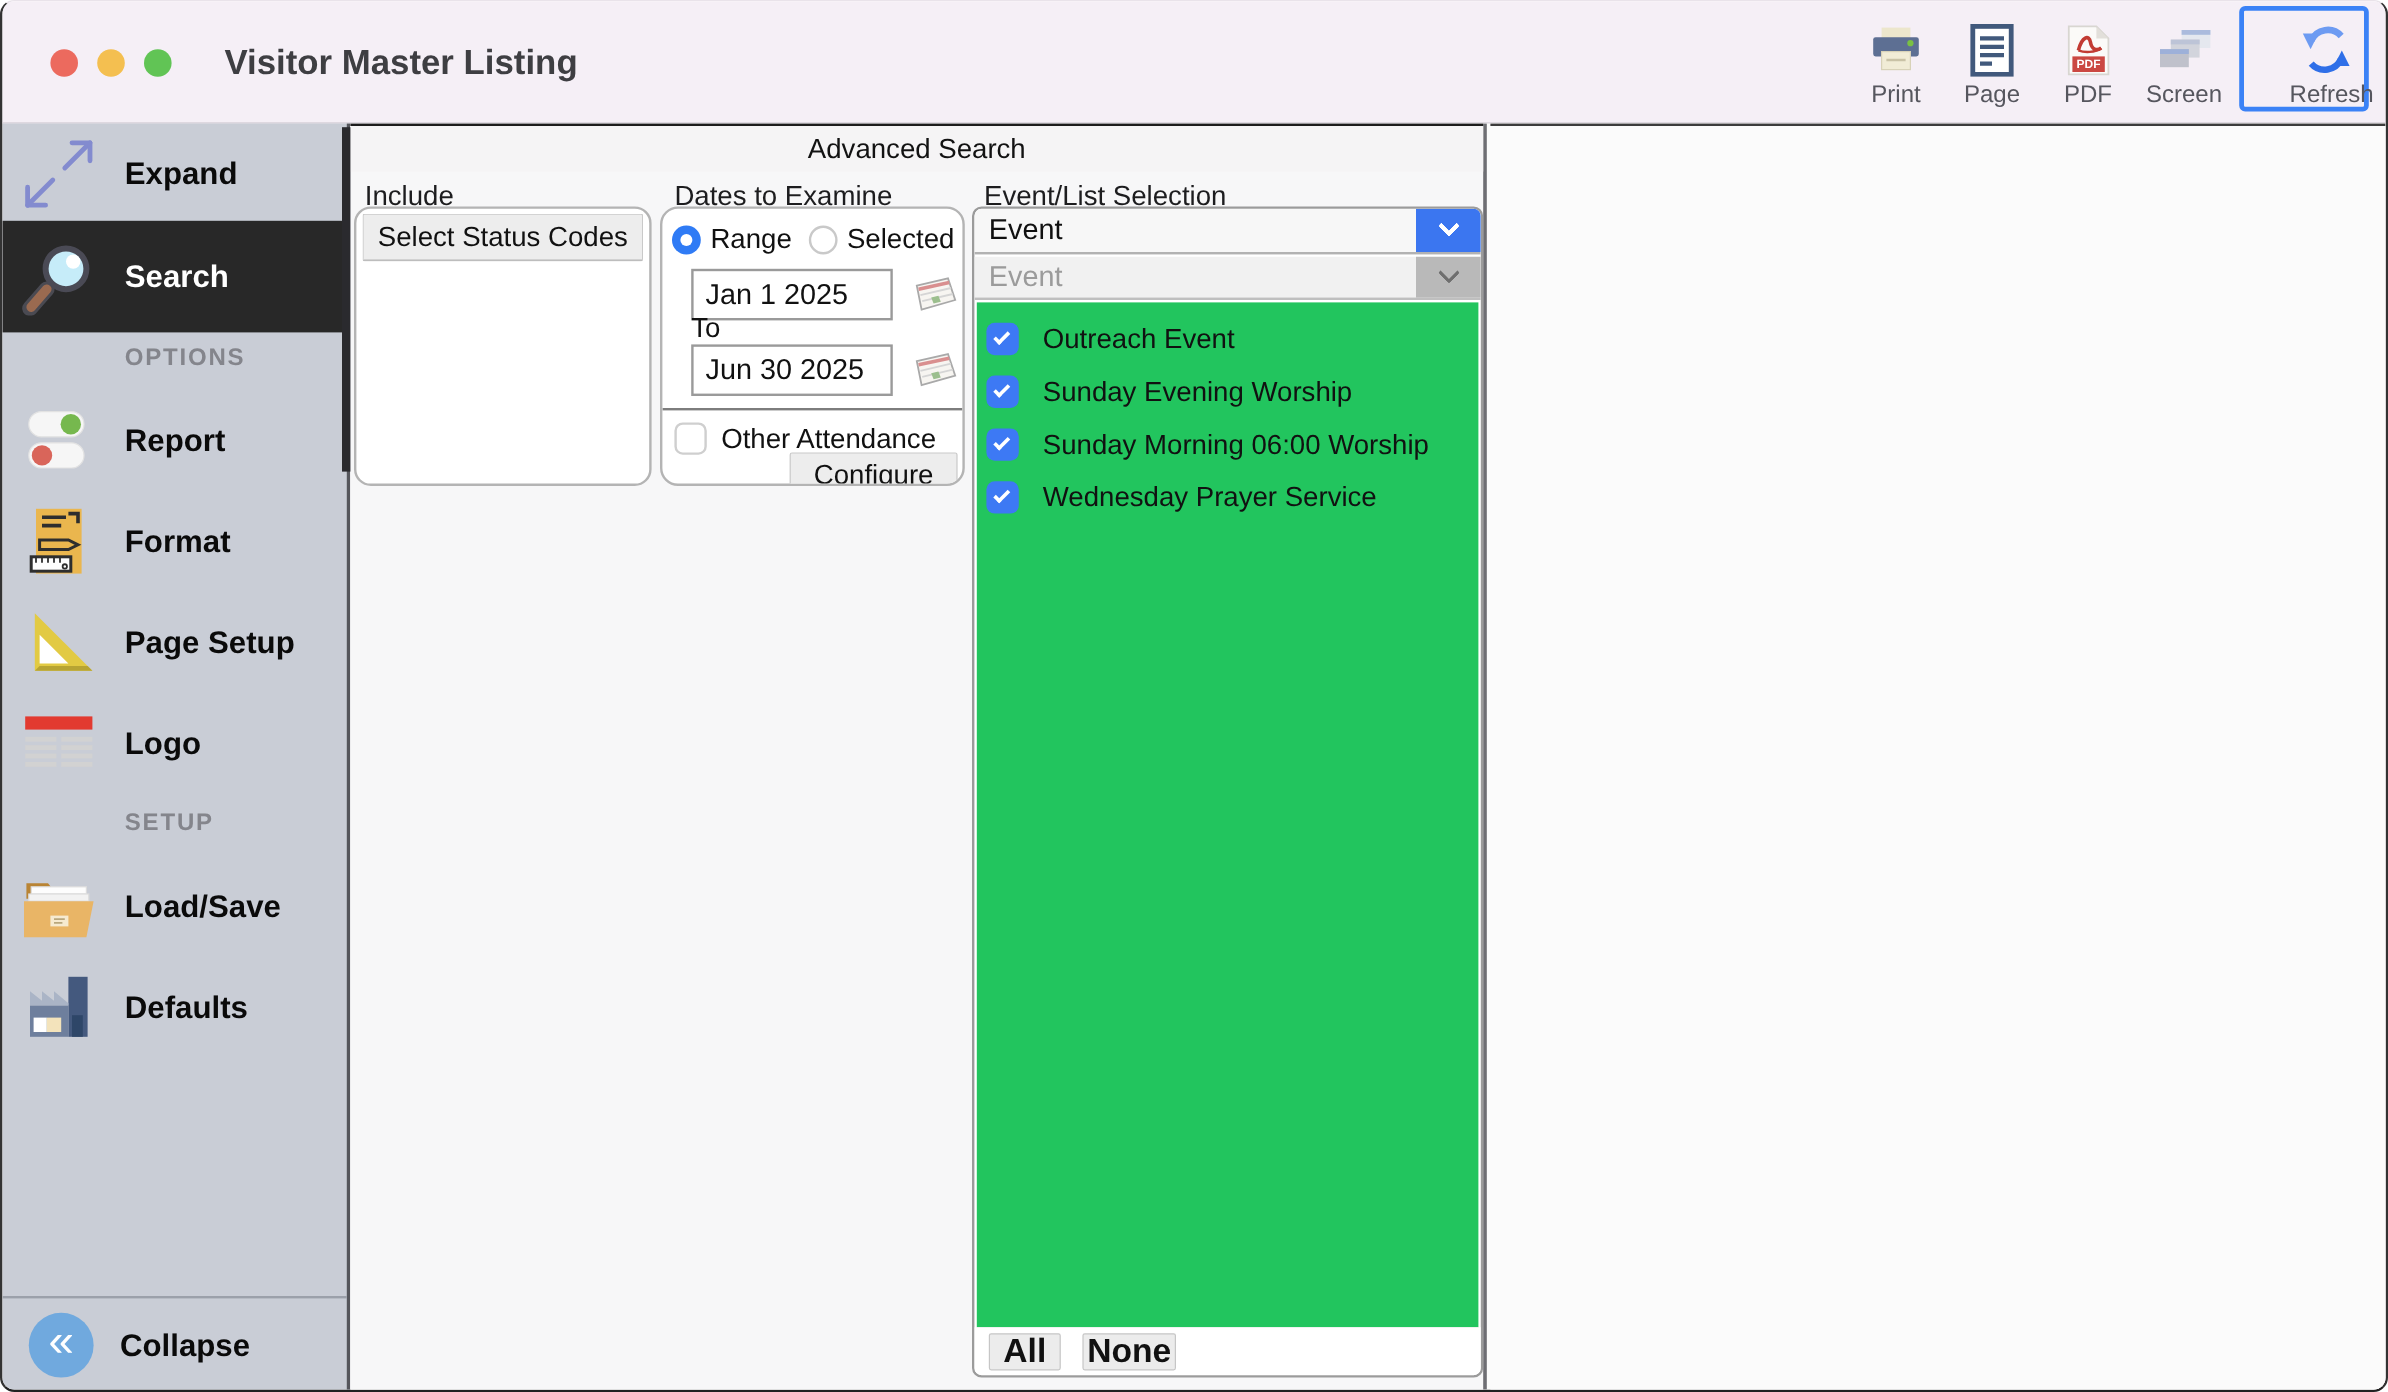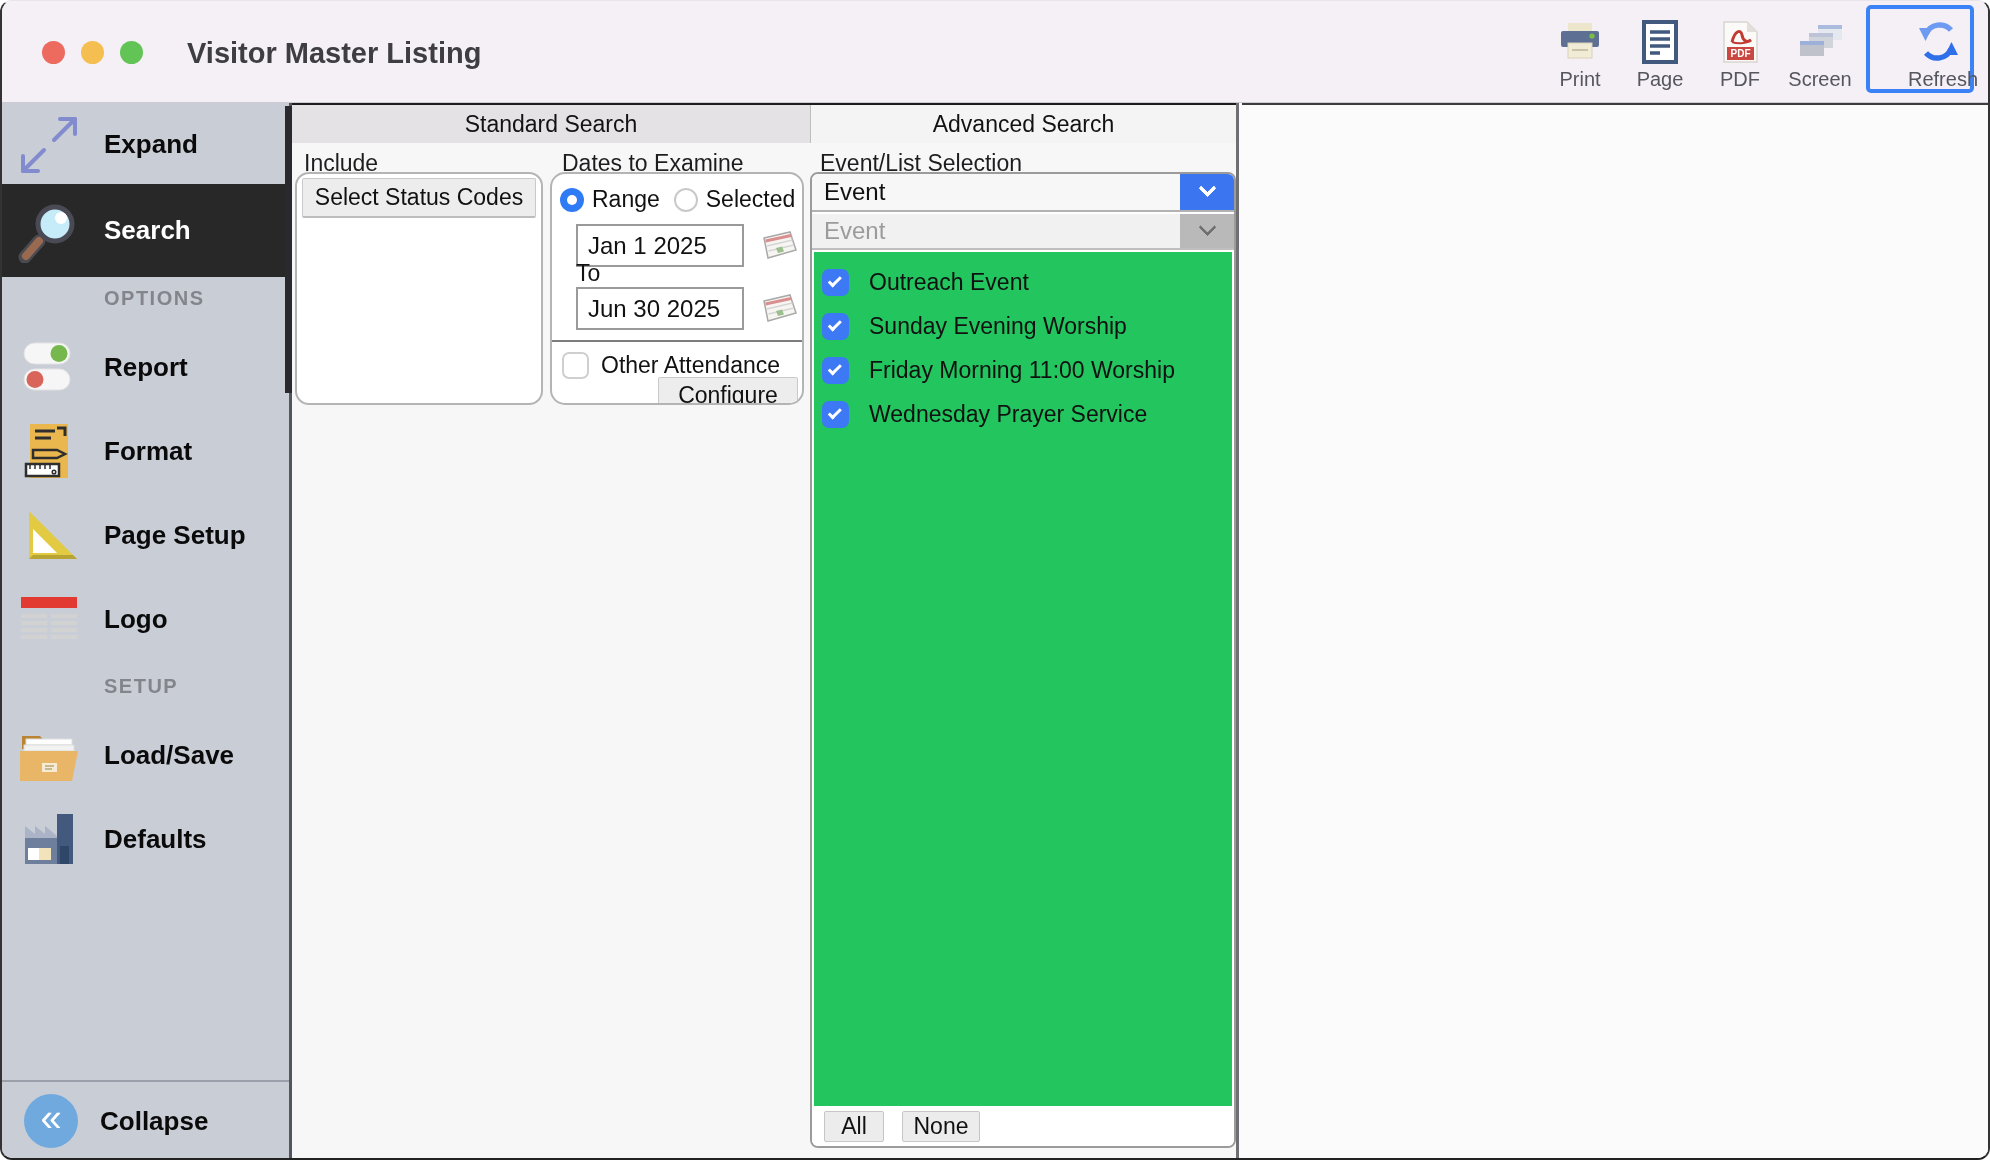--- a/index.html
+++ b/index.html
@@ -75,21 +75,21 @@
   .dd-btn{position:absolute;right:0;top:0;bottom:0;width:54px;display:flex;align-items:center;justify-content:center;}
   .dd1 .dd-btn{background:#3b76f0;}
   .dd2 .dd-btn{background:#b9b9b9;}
   .chev{width:13px;height:13px;border-right:4px solid #fff;border-bottom:4px solid #fff;border-radius:2px;transform:rotate(45deg) translate(-3px,-3px);}
   .dd2 .chev{border-color:#6f6f6f;border-width:3px;}
   .event-list{position:absolute;left:2px;right:2px;top:78px;height:856px;background:#22c55e;border-bottom:2px solid #c2c2c2;overflow:hidden;padding-top:8px;}
   .ev-row{display:flex;align-items:center;height:44px;padding-left:8px;font-size:23px;}
   .ev-check{width:27px;height:27px;border-radius:7px;background:#3d79f4;margin-right:20px;display:flex;align-items:center;justify-content:center;flex:none;}
   .tick{width:13px;height:7px;border-left:3.5px solid #fff;border-bottom:3.5px solid #fff;transform:rotate(-45deg) translate(1px,-2px);}
   .event-footer{position:absolute;left:0;right:0;bottom:0;height:40px;background:#fff;display:flex;align-items:center;}
-  .small-btn{height:31px;background:#ececec;border:1px solid #c6c6c6;border-radius:2px;font-size:23px;display:flex;align-items:center;justify-content:center;cursor:default;}
+  .small-btn{height:31px;background:#ececec;border:1px solid #c6c6c6;border-radius:2px;font-size:28px;display:flex;align-items:center;justify-content:center;cursor:default;font-weight:bold;}
   .all-btn{width:60px;margin-left:12px;}
   .none-btn{width:78px;margin-left:18px;}
   .preview{position:absolute;left:950px;top:0;right:0;bottom:0;background:#fbfbfb;border-top:2px solid #3c3c3c;}
 </style>
 </head>
 <body>
 
 <div class="window">
 
   <div class="titlebar">
@@ -294,21 +294,20 @@
         <span class="collapse-circle">«</span>
         <span class="side-label">Collapse</span>
       </div>
     </div>
 
     <div class="main">
 
       <div class="search-pane">
 
         <div class="tabs">
-          <div class="tab standard">Standard Search</div>
           <div class="tab advanced">Advanced Search</div>
         </div>
 
         <div class="content">
 
           <div class="group-label lbl-include">Include</div>
           <div class="group-label lbl-dates">Dates to Examine</div>
           <div class="group-label lbl-events">Event/List Selection</div>
 
           <div class="panel include-panel">
@@ -375,21 +374,21 @@
               <div class="ev-row">
                 <span class="ev-check">
                     <span class="tick"></span>
                   </span>
                 <span>Sunday Evening Worship</span>
               </div>
               <div class="ev-row">
                 <span class="ev-check">
                     <span class="tick"></span>
                   </span>
-                <span>Friday Morning 11:00 Worship</span>
+                <span>Sunday Morning 06:00 Worship</span>
               </div>
               <div class="ev-row">
                 <span class="ev-check">
                     <span class="tick"></span>
                   </span>
                 <span>Wednesday Prayer Service</span>
               </div>
             </div>
 
             <div class="event-footer">

